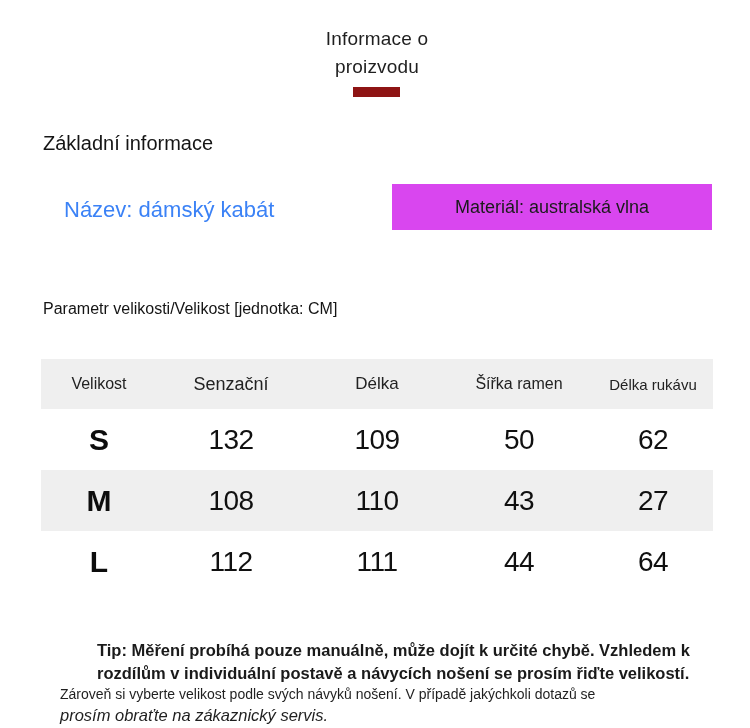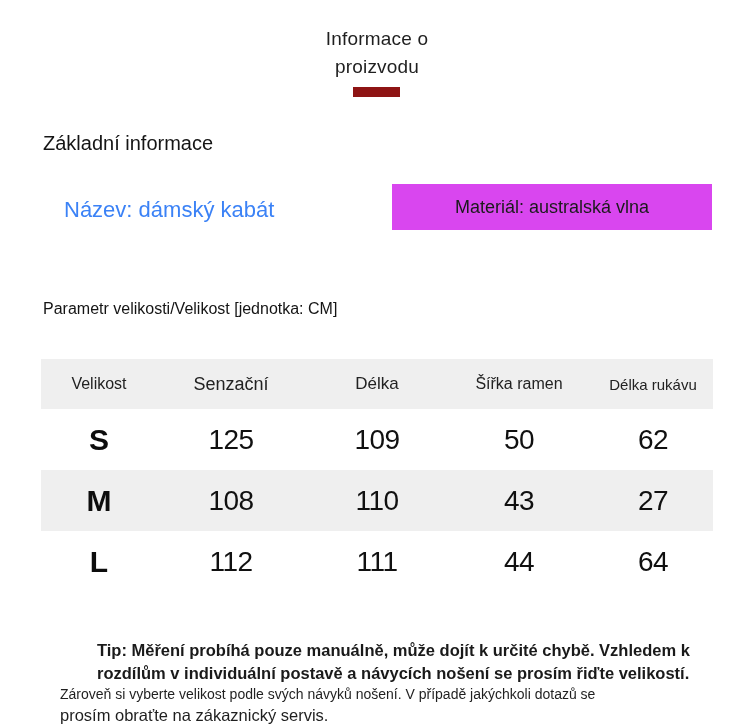--- a/index.html
+++ b/index.html
@@ -131,21 +131,21 @@
     margin-left: 28px;
   }
   .advice-text {
     position: absolute;
     top: 682px;
     left: 56px;
     width: 620px;
     color: #1f1f1f;
   }
   .advice-line-1 { font-size: 14px; line-height: 17px; font-weight: 400; }
-  .advice-line-2 { font-size: 16.5px; line-height: 20px; font-weight: 400; }
+  .advice-line-2 { font-size: 16.5px; line-height: 20px; font-weight: 400; font-style: italic; }
 </style>
 </head>
 <body>
 
 <div class="page">
 
   <div class="page-title">
     <div>Informace o</div>
     <div>proizvodu</div>
   </div>
@@ -161,21 +161,21 @@
     <div class="t-row t-head">
       <div class="t-cell hc0">Velikost</div>
       <div class="t-cell hc1">Senzační</div>
       <div class="t-cell hc2">Délka</div>
       <div class="t-cell hc3">Šířka ramen</div>
       <div class="t-cell hc4">Délka rukávu</div>
     </div>
 
     <div class="t-row t-body-row">
       <div class="t-cell size-cell">S</div>
-      <div class="t-cell num-cell">125</div>
+      <div class="t-cell num-cell">132</div>
       <div class="t-cell num-cell">109</div>
       <div class="t-cell num-cell">50</div>
       <div class="t-cell num-cell">62</div>
     </div>
 
     <div class="t-row t-body-row banded">
       <div class="t-cell size-cell">M</div>
       <div class="t-cell num-cell">108</div>
       <div class="t-cell num-cell">110</div>
       <div class="t-cell num-cell">43</div>

